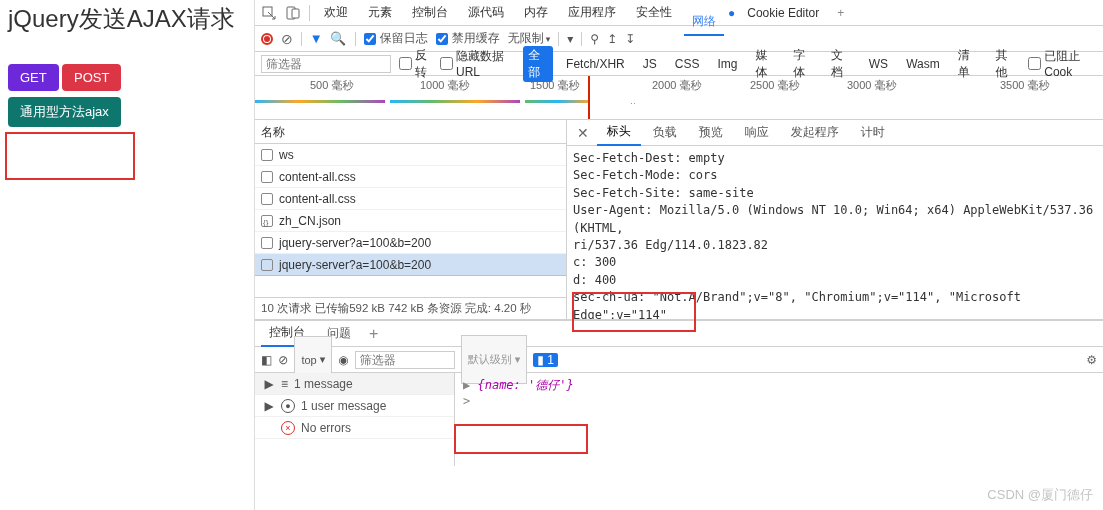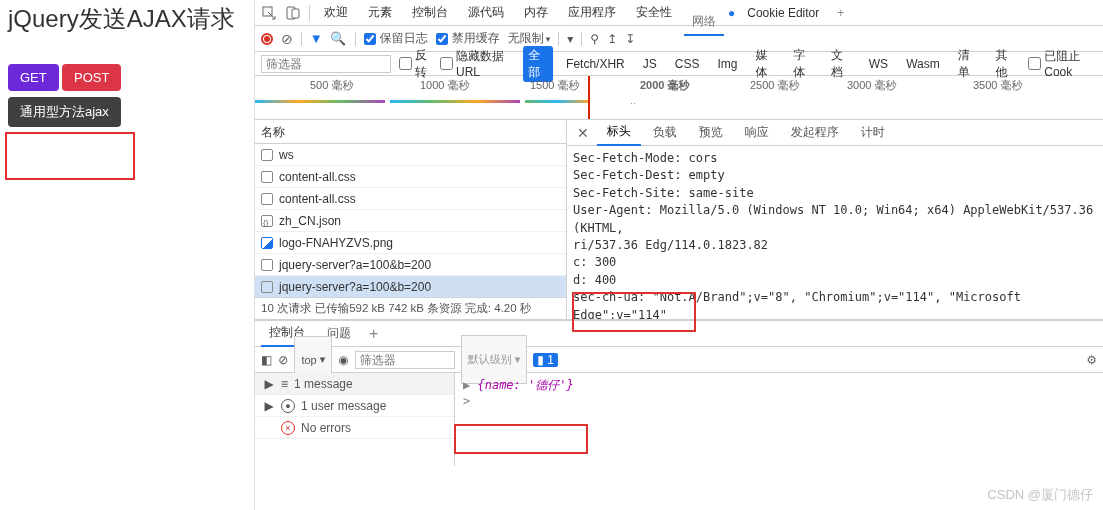--- a/index.html
+++ b/index.html
@@ -2,31 +2,31 @@
 <html><head>
 <meta charset="utf-8">
 <style>
 * { box-sizing: border-box; margin: 0; padding: 0; }
 body { font-family: "Segoe UI", Arial, sans-serif; font-size: 12px; color: #333; background: #fff; width: 1103px; height: 510px; position: relative; overflow: hidden; }
 .left-page { width: 255px; height: 510px; float: left; padding: 4px 8px; border-right: 1px solid #ddd; }
 .left-page h1 { font-size: 24px; font-weight: 500; color: #333; line-height: 1.25; margin-bottom: 30px; }
 .btn { display: inline-block; padding: 6px 12px; border-radius: 4px; color: #fff; font-size: 13px; border: none; }
 .btn-get { background: #6d28d9; }
 .btn-post { background: #dc3545; }
-.btn-ajax { background: #404040; margin-top: 6px; }
+.btn-ajax { background: #0f766e; margin-top: 6px; }
 .red-box { border: 2px solid #e03131; position: absolute; pointer-events: none; }
 .rb1 { top: 132px; left: 5px; width: 130px; height: 48px; }
 .rb2 { top: 292px; left: 572px; width: 124px; height: 40px; }
 .rb3 { top: 424px; left: 454px; width: 134px; height: 30px; }
 
 .devtools { width: 848px; height: 510px; float: left; display: flex; flex-direction: column; }
 .top-tabs { height: 26px; border-bottom: 1px solid #d0d0d0; display: flex; align-items: center; padding: 0 4px; gap: 4px; }
 .top-tabs .icon-btn { width: 20px; height: 18px; display: inline-flex; align-items: center; justify-content: center; color: #666; }
 .top-tabs .tab { padding: 4px 8px; color: #333; font-size: 12px; height: 26px; display: inline-flex; align-items: center; }
-.top-tabs .tab.active { color: #737373; border-bottom: 2px solid #1a73e8; margin-top: 20px; }
+.top-tabs .tab.active { color: #3b82f6; border-bottom: 2px solid #1a73e8; margin-top: 20px; }
 .top-tabs .plus { color: #888; padding: 0 6px; }
 
 .toolbar2 { height: 26px; border-bottom: 1px solid #d0d0d0; display: flex; align-items: center; gap: 8px; padding: 0 6px; color: #555; }
 .toolbar2 .rec { width: 12px; height: 12px; border: 2px solid #d93025; border-radius: 50%; display:inline-block; position:relative; }
 .toolbar2 .rec::after { content:''; position:absolute; inset:1px; background:#d93025; border-radius:50%; }
 .toolbar2 .clear { font-size: 14px; color: #666; }
 .toolbar2 .funnel { color:#1a73e8; font-size:13px; }
 .toolbar2 .search { font-size: 13px; color:#666; }
 .toolbar2 label { display:inline-flex; align-items:center; gap:4px; font-size:12px; }
 .toolbar2 input[type=checkbox] { width:12px; height:12px; accent-color:#1a73e8; }
@@ -35,22 +35,22 @@
 
 .filter-row { height: 24px; border-bottom: 1px solid #d0d0d0; display:flex; align-items:center; gap:8px; padding:0 6px; }
 .filter-row input.filter { border:1px solid #ccc; height:18px; width:130px; font-size:12px; padding:0 4px; }
 .filter-row label { font-size:12px; display:inline-flex; align-items:center; gap:3px; }
 .filter-row .type-btn { padding:1px 5px; font-size:12px; color:#333; border-radius:3px; }
 .filter-row .type-btn.active { background:#1a73e8; color:#fff; }
 
 .timeline { height: 44px; border-bottom: 1px solid #d0d0d0; position: relative; padding-top:4px; overflow:hidden; }
 .timeline .tick { position:absolute; top:2px; font-size:11px; color:#666; }
 .timeline .t1 { left:55px; } .timeline .t2 { left:165px; } .timeline .t3 { left:275px; }
-.timeline .t4 { left:385px;font-weight:bold; } .timeline .t5 { left:495px; } .timeline .t6 { left:592px; }
-.timeline .t7 { left:718px; }
+.timeline .t4 { left:397px; } .timeline .t5 { left:495px; } .timeline .t6 { left:592px; }
+.timeline .t7 { left:745px; }
 .timeline .bar { position:absolute; top:24px; height:3px; }
 .timeline .b1 { left:0; width:130px; background:linear-gradient(90deg,#29b6f6,#ffa726,#66bb6a,#ab47bc); }
 .timeline .b2 { left:135px; width:130px; background:linear-gradient(90deg,#29b6f6,#66bb6a,#ffa726,#ab47bc); }
 .timeline .b3 { left:270px; width:65px; background:linear-gradient(90deg,#66bb6a,#29b6f6,#ffa726); }
 .timeline .vline { position:absolute; top:0; bottom:0; width:2px; background:#d62300; left:333px; }
 .timeline .dots { position:absolute; left:375px; top:22px; color:#888; font-size:9px; }
 
 .net-body { display:flex; height:200px; border-bottom:1px solid #d0d0d0; }
 .net-left { width:312px; border-right:1px solid #d0d0d0; display:flex; flex-direction:column; }
 .net-header { height:24px; border-bottom:1px solid #d0d0d0; padding:4px 6px; font-size:12px; color:#333; }
@@ -212,24 +212,20 @@
           </div>
         <div class="row">
             <span class="ico"></span>
             <span>content-all.css</span>
           </div>
         <div class="row">
             <span class="ico js"></span>
             <span>zh_CN.json</span>
           </div>
         <div class="row">
-            <span class="ico img"></span>
-            <span>logo-FNAHYZVS.png</span>
-          </div>
-        <div class="row">
             <span class="ico"></span>
             <span>jquery-server?a=100&amp;b=200</span>
           </div>
         <div class="row sel">
             <span class="ico"></span>
             <span>jquery-server?a=100&amp;b=200</span>
           </div>
       </div>
       <div class="status-line">10 次请求  已传输592 kB  742 kB 条资源  完成: 4.20 秒</div>
     </div>
@@ -237,22 +233,22 @@
       <div class="det-tabs">
         <span class="close">✕</span>
         <span class="dtab active">标头</span>
         <span class="dtab">负载</span>
         <span class="dtab">预览</span>
         <span class="dtab">响应</span>
         <span class="dtab">发起程序</span>
         <span class="dtab">计时</span>
       </div>
       <div class="headers-pane">
+        <div>Sec-Fetch-Dest: empty</div>
         <div>Sec-Fetch-Mode: cors</div>
-        <div>Sec-Fetch-Dest: empty</div>
         <div>Sec-Fetch-Site: same-site</div>
         <div>User-Agent: Mozilla/5.0 (Windows NT 10.0; Win64; x64) AppleWebKit/537.36 (KHTML,</div>
         <div>ri/537.36 Edg/114.0.1823.82</div>
         <div>c: 300</div>
         <div>d: 400</div>
         <div>sec-ch-ua: "Not.A/Brand";v="8", "Chromium";v="114", "Microsoft Edge";v="114"</div>
       </div>
     </div>
   </div>
 

